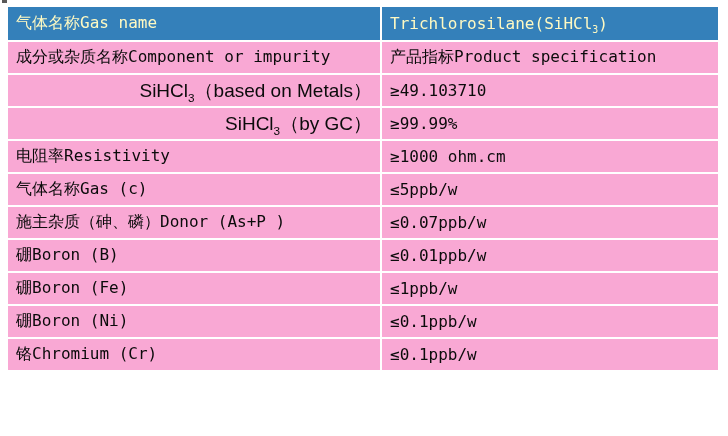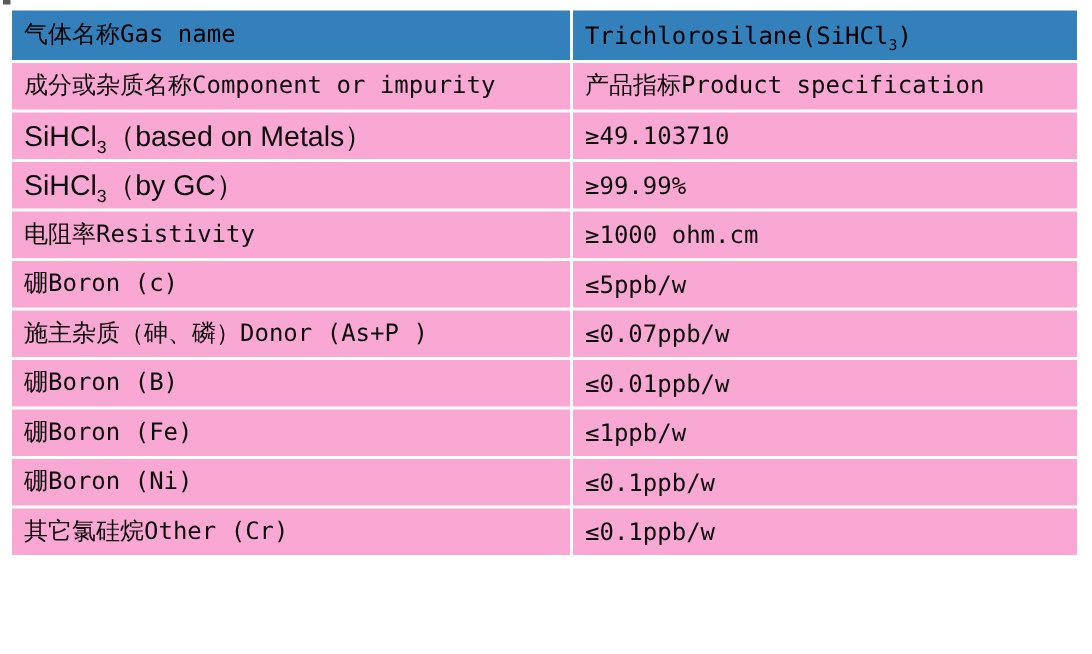--- a/index.html
+++ b/index.html
@@ -26,32 +26,33 @@
   }
   td {
     height: 29px;
     padding: 1px 8px;
     vertical-align: middle;
     white-space: nowrap;
     overflow: hidden;
   }
   tr.header-row td {
     background: #3480BA;
-    color: #000000;
+    color: #fef9c3;
     font-size: 16px;
     height: 31px;
   }
   tr.body-row td {
     background: #f9a8d4;
     color: #0b0b0b;
     font-size: 16px;
   }
   td.label-cell.sans {
     font-family: "Liberation Sans", "DejaVu Sans", sans-serif;
     font-size: 19px;
+    text-align: right;
   }
   sub {
     font-size: 0.62em;
     line-height: 0;
   }
   .mono {
     font-family: "DejaVu Sans Mono", "Liberation Mono", monospace;
   }
 </style>
 </head>
@@ -85,21 +86,21 @@
       <td class="value-cell mono">≥99.99%</td>
     </tr>
 
     <tr class="body-row">
       <td class="label-cell mono"><span>电阻率Resistivity</span><sub></sub><span></span></td>
       <td class="value-cell mono">≥1000 ohm.cm</td>
     </tr>
 
 
     <tr class="body-row">
-      <td class="label-cell mono"><span>硼Boron (c)</span><sub></sub><span></span></td>
+      <td class="label-cell mono"><span>气体名称Gas (c)</span><sub></sub><span></span></td>
       <td class="value-cell mono">≤5ppb/w</td>
     </tr>
 
     <tr class="body-row">
       <td class="label-cell mono"><span>施主杂质（砷、磷）Donor (As+P )</span><sub></sub><span></span></td>
       <td class="value-cell mono">≤0.07ppb/w</td>
     </tr>
 
     <tr class="body-row">
       <td class="label-cell mono"><span>硼Boron (B)</span><sub></sub><span></span></td>
@@ -110,17 +111,17 @@
       <td class="label-cell mono"><span>硼Boron (Fe)</span><sub></sub><span></span></td>
       <td class="value-cell mono">≤1ppb/w</td>
     </tr>
 
     <tr class="body-row">
       <td class="label-cell mono"><span>硼Boron (Ni)</span><sub></sub><span></span></td>
       <td class="value-cell mono">≤0.1ppb/w</td>
     </tr>
 
     <tr class="body-row">
-      <td class="label-cell mono"><span>其它氯硅烷Other (Cr)</span><sub></sub><span></span></td>
+      <td class="label-cell mono"><span>铬Chromium (Cr)</span><sub></sub><span></span></td>
       <td class="value-cell mono">≤0.1ppb/w</td>
     </tr>
   </tbody>
 </table>
 
 </body></html>

